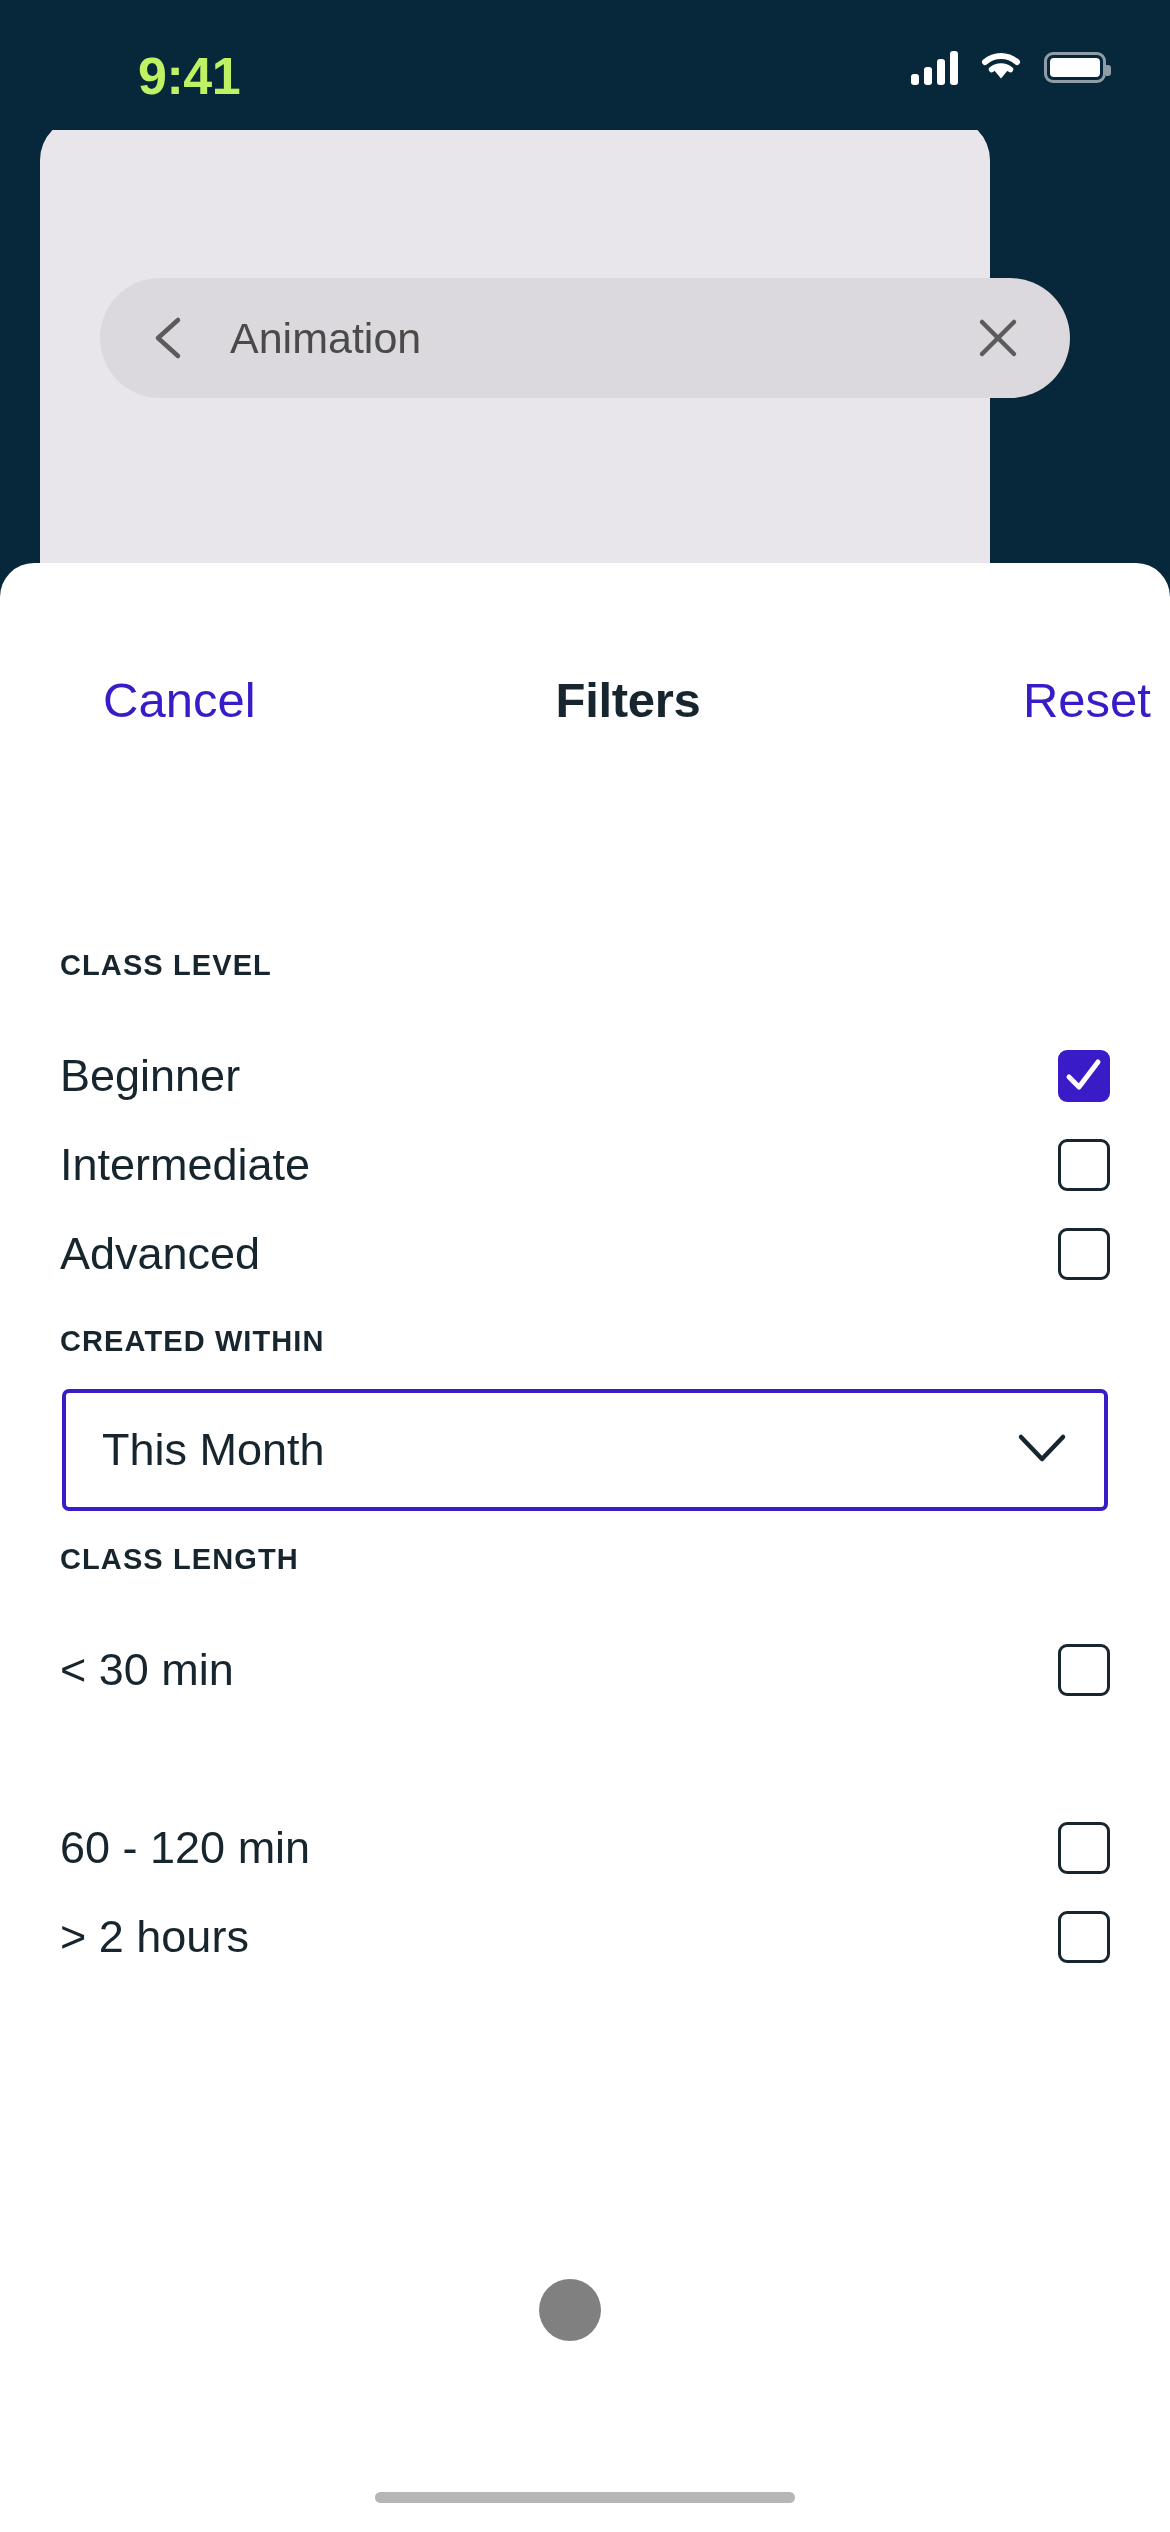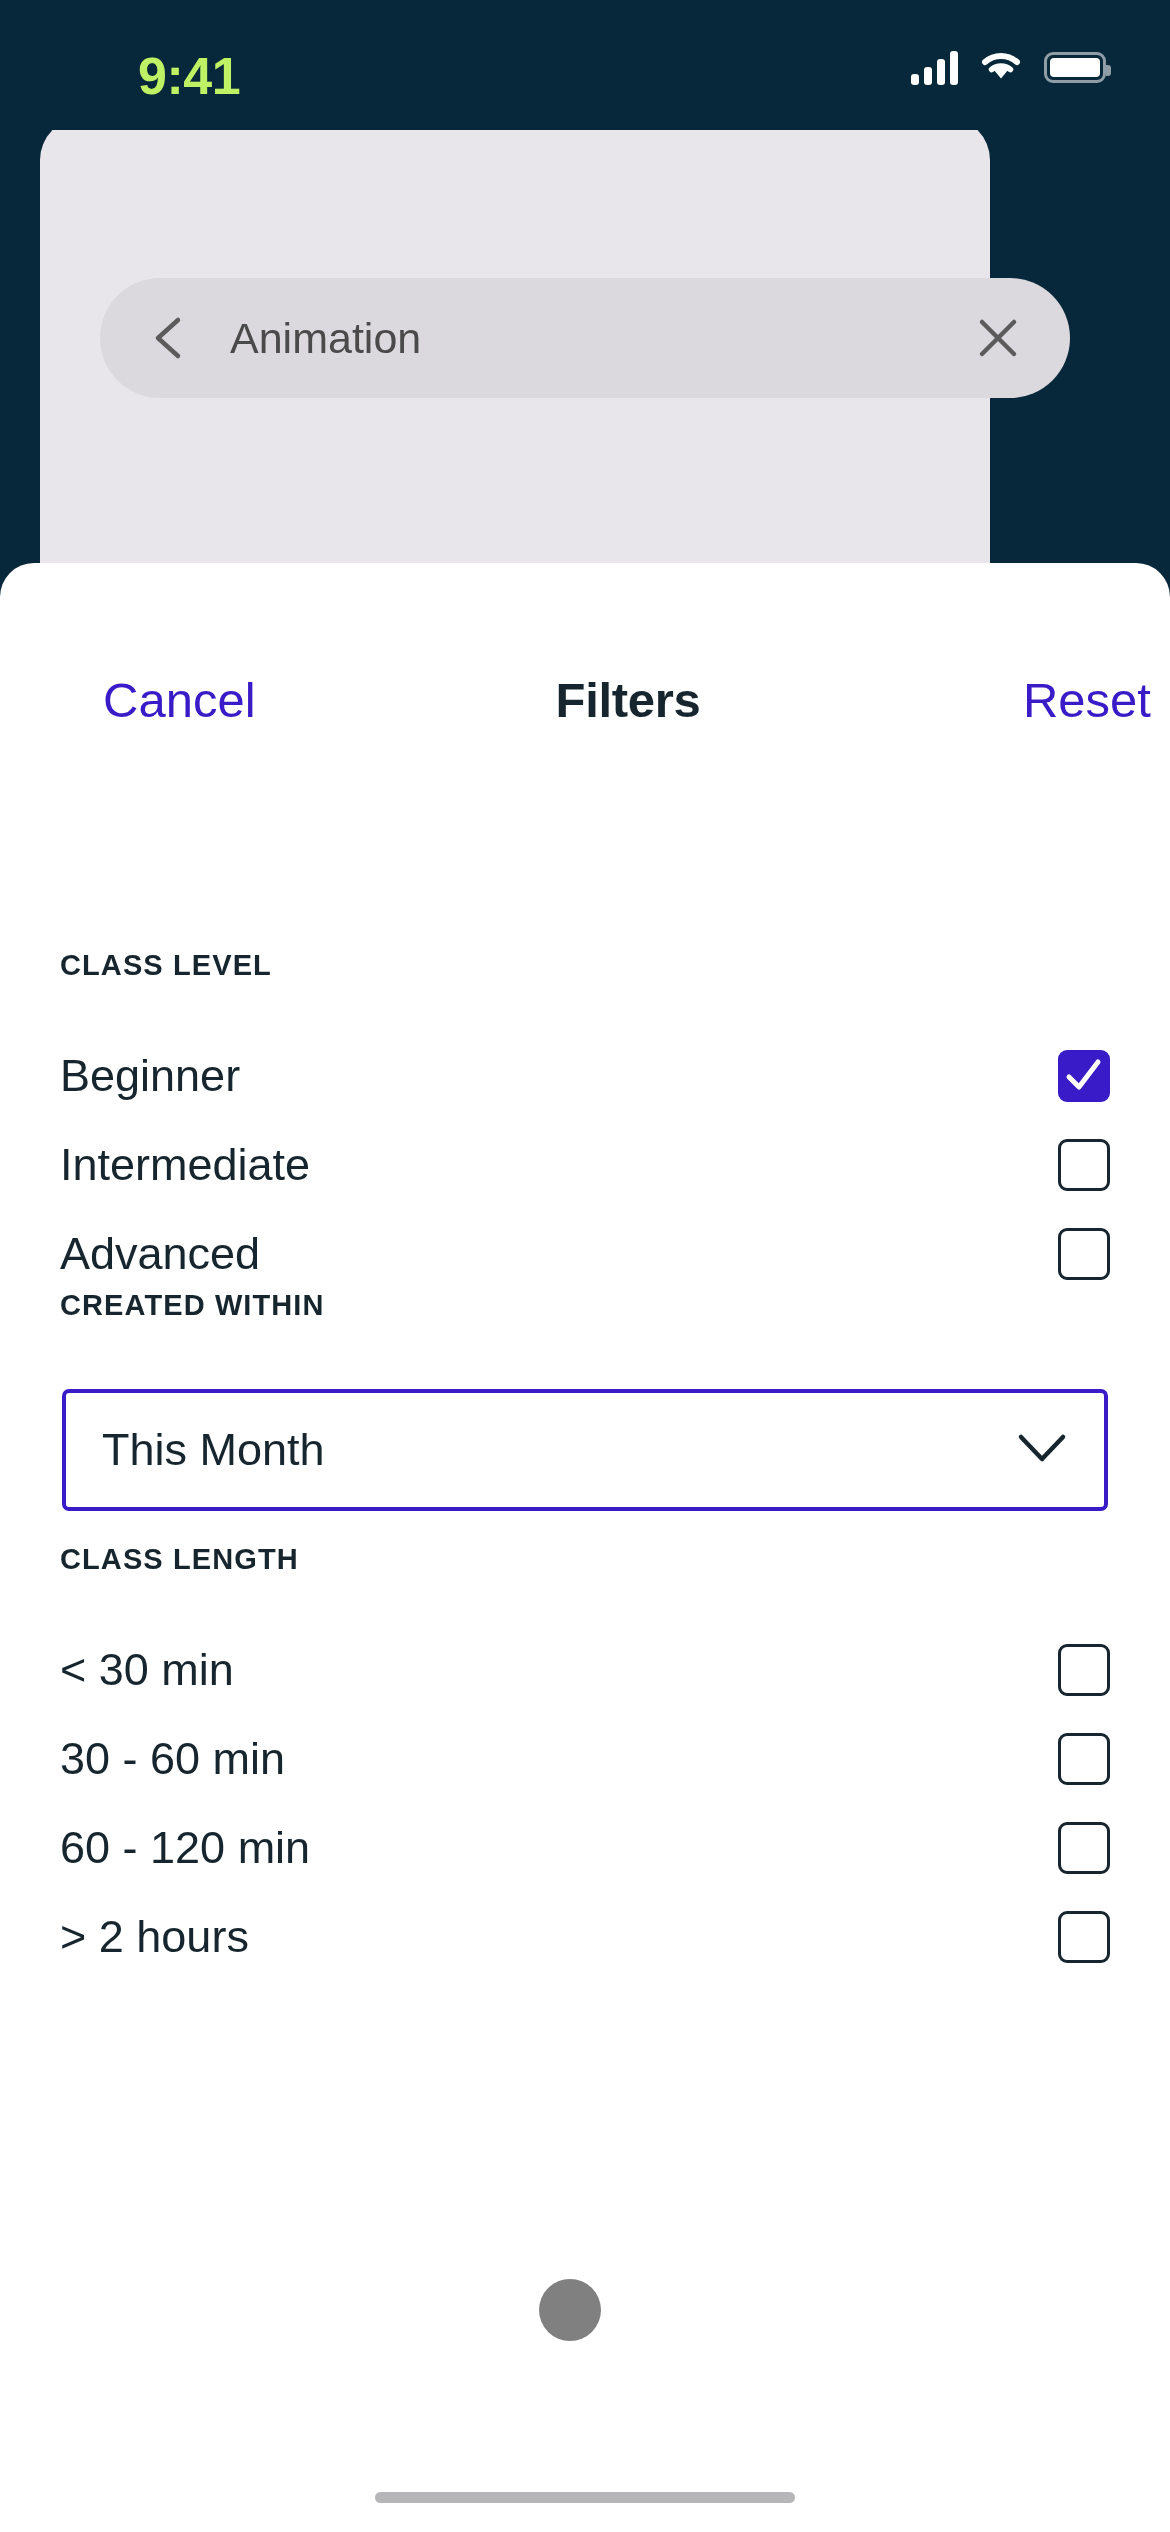--- a/index.html
+++ b/index.html
@@ -196,42 +196,38 @@
   <div class="filter-row" style="top:559px">
     <span class="row-label">Intermediate</span>
     <span class="checkbox"></span>
   </div>
 
   <div class="filter-row" style="top:648px">
     <span class="row-label">Advanced</span>
     <span class="checkbox"></span>
   </div>
 
-  <div class="section-heading" style="top:726px">CREATED WITHIN</div>
+  <div class="section-heading" style="top:762px">CREATED WITHIN</div>
 
   <div id="created-within-select" style="top:826px">
     <span id="created-within-value">This Month</span>
     <span id="created-within-chevron">
       <svg width="52" height="34" viewBox="0 0 52 34">
         <polyline points="5,6 26,28 47,6" fill="none" stroke="#17262E" stroke-width="4.5" stroke-linecap="round" stroke-linejoin="round"></polyline>
       </svg>
     </span>
   </div>
 
   <div class="section-heading" style="top:980px">CLASS LENGTH</div>
 
   <div class="filter-row" style="top:1064px">
     <span class="row-label">&lt; 30 min</span>
     <span class="checkbox"></span>
   </div>
 
-  <div class="filter-row" style="top:1153px">
-    <span class="row-label">30 - 60 min</span>
-    <span class="checkbox"></span>
-  </div>
 
   <div class="filter-row" style="top:1242px">
     <span class="row-label">60 - 120 min</span>
     <span class="checkbox"></span>
   </div>
 
   <div class="filter-row" style="top:1331px">
     <span class="row-label">&gt; 2 hours</span>
     <span class="checkbox"></span>
   </div>

